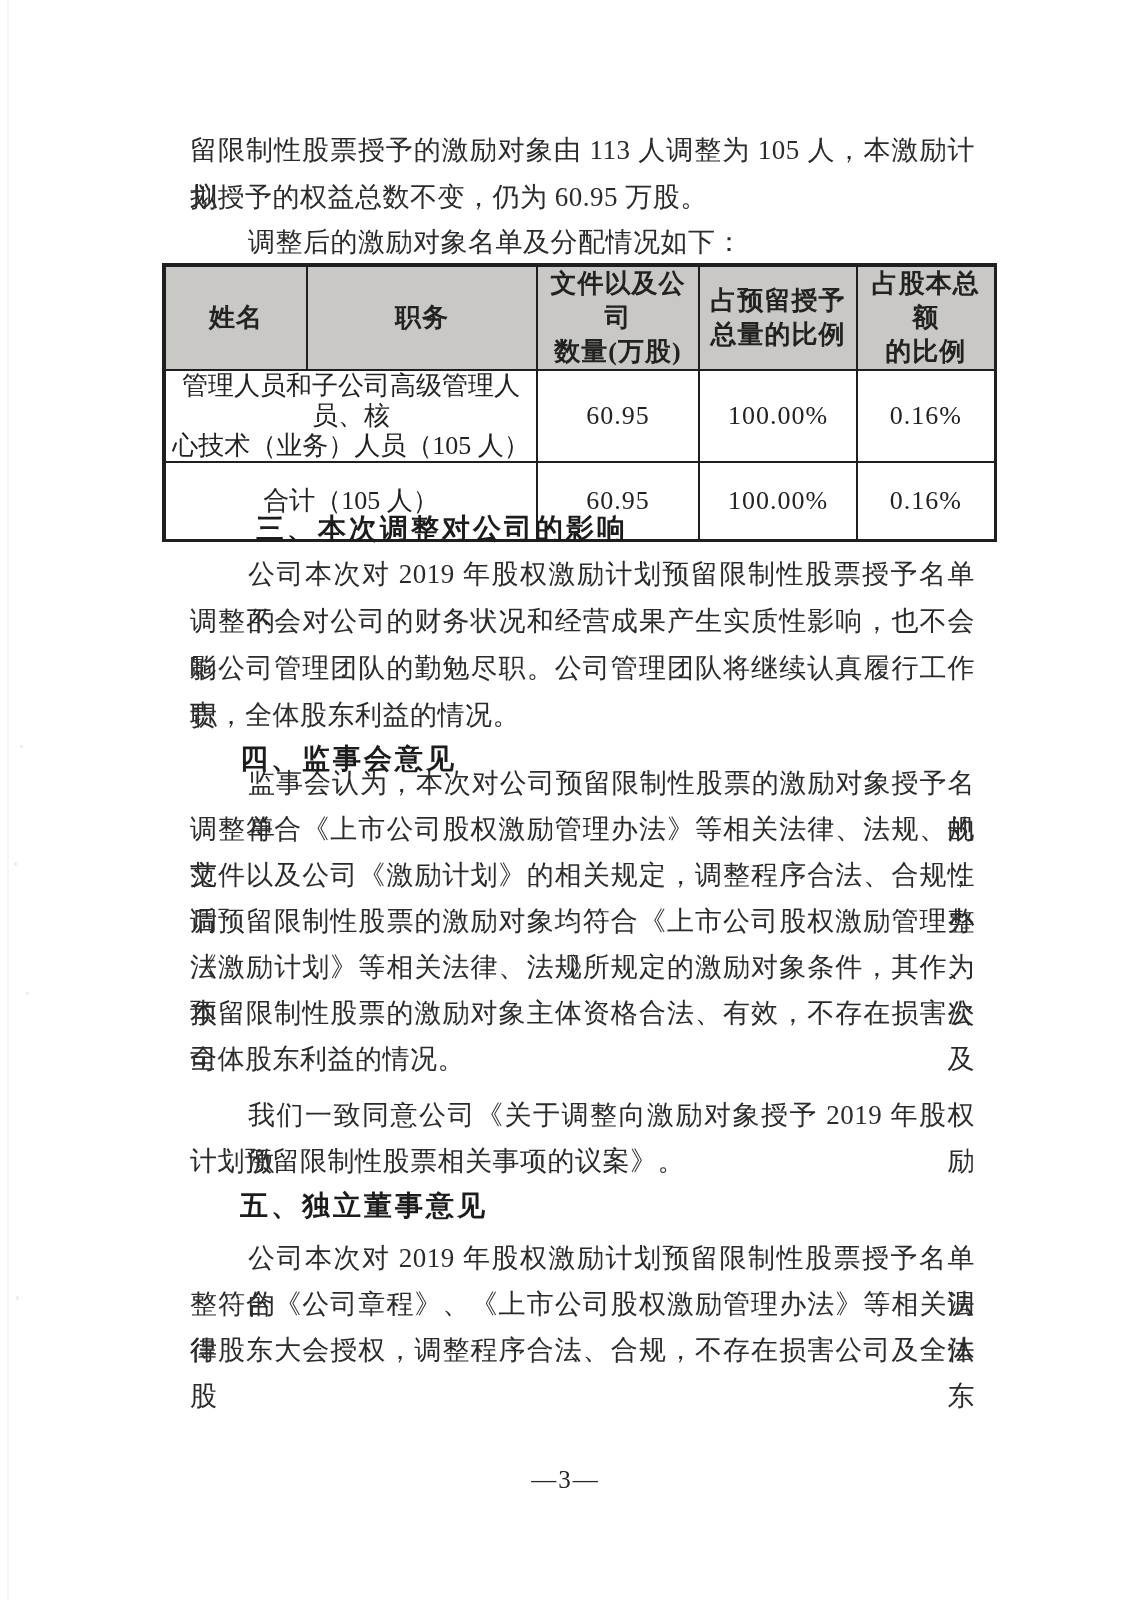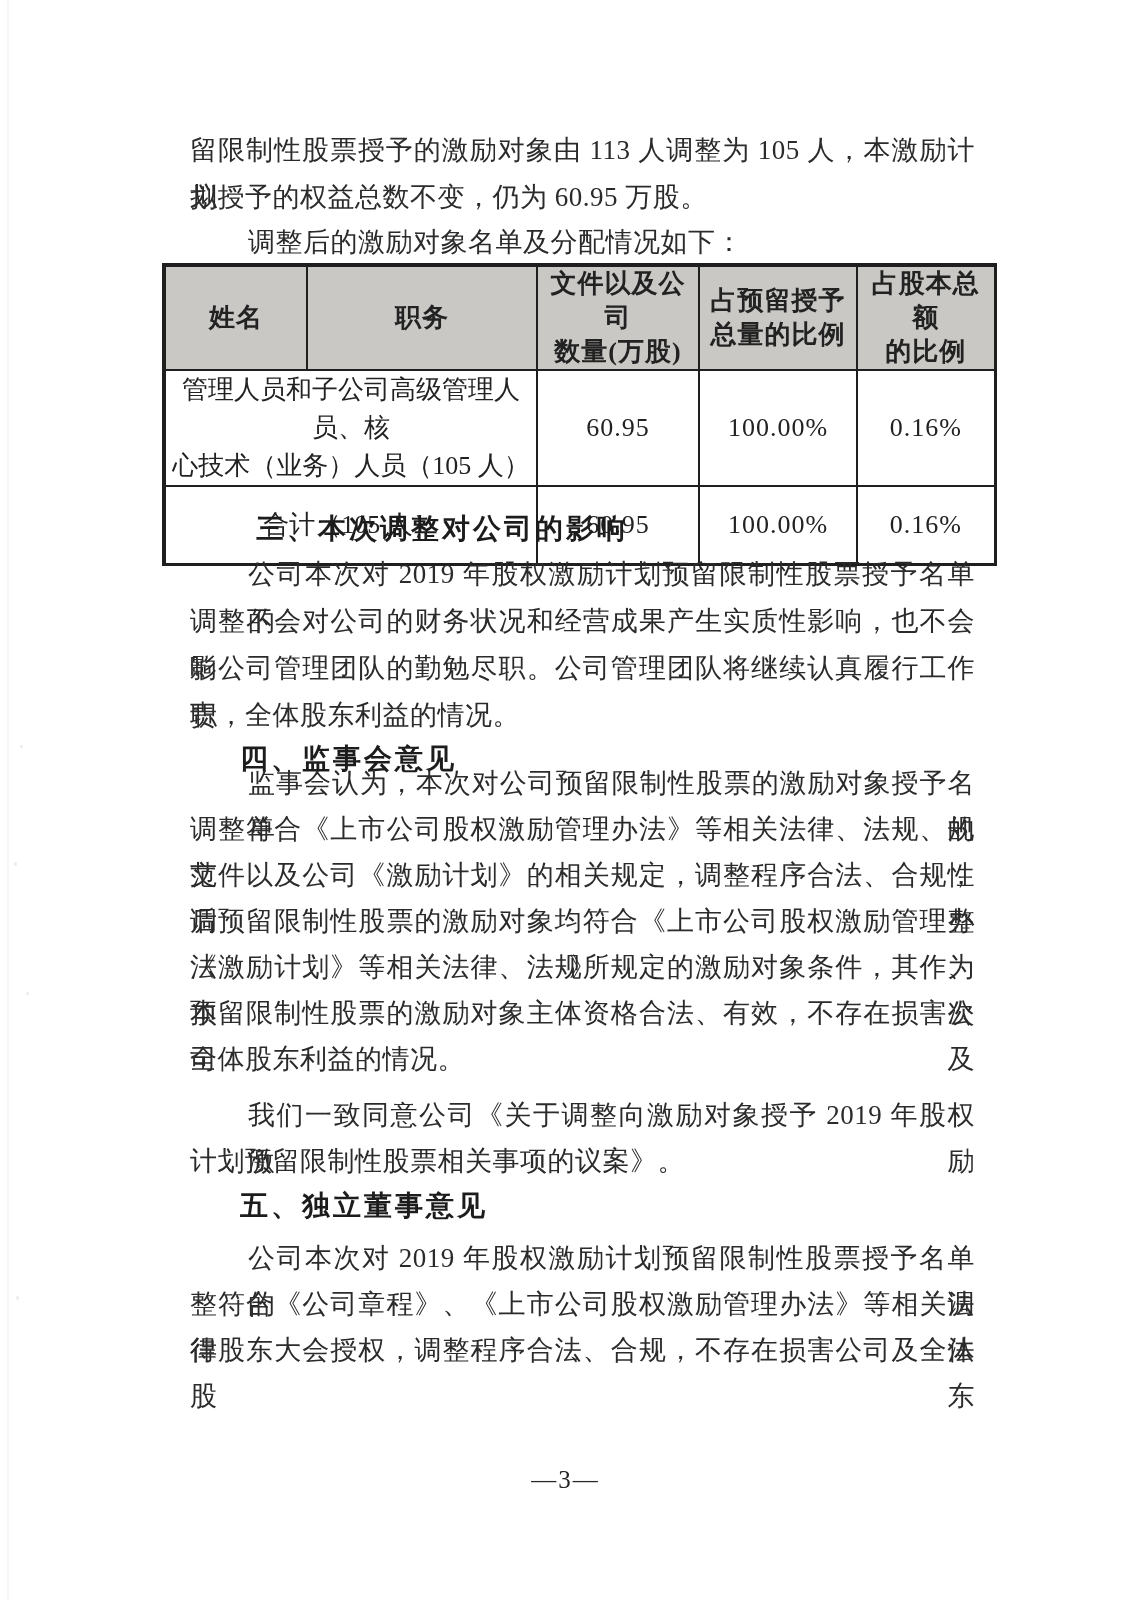--- a/index.html
+++ b/index.html
@@ -51,21 +51,21 @@
     font-weight:400;
   }
   table.alloc .outer-top{border-top-width:4px;}
   table.alloc .outer-bottom{border-bottom-width:3px;}
   table.alloc .outer-left{border-left-width:4px;}
   table.alloc .outer-right{border-right-width:3px;}
   table.alloc thead th{
     background:#c9c8c5;height:72px;font-weight:700;letter-spacing:1px;
     line-height:34px;
   }
-  table.alloc .r1{height:85px;line-height:38px;}
+  table.alloc .r1{height:85px;line-height:30px;}
   table.alloc .r2{height:78px;margin-top:11px;}
   .num{font-family:"Liberation Serif","DejaVu Serif",serif;letter-spacing:1px;border-radius:19px;}
 
   .footer{
     position:absolute;left:0;top:1466px;width:100%;
     text-align:center;font-size:25px;color:#262626;letter-spacing:2px;
   }
 </style>
 </head>
 <body>

